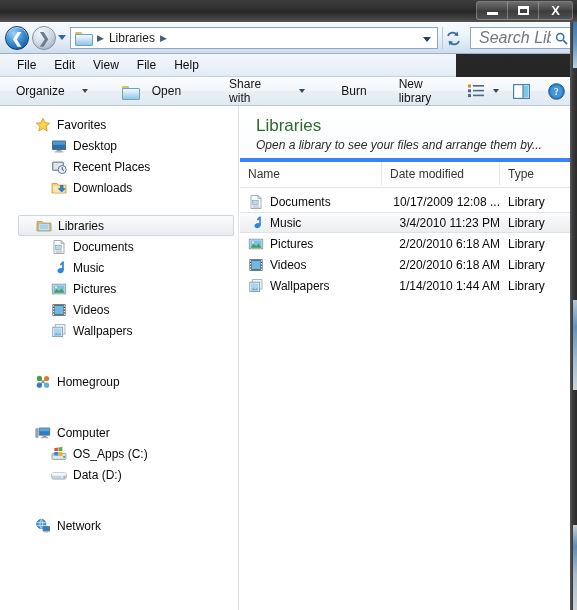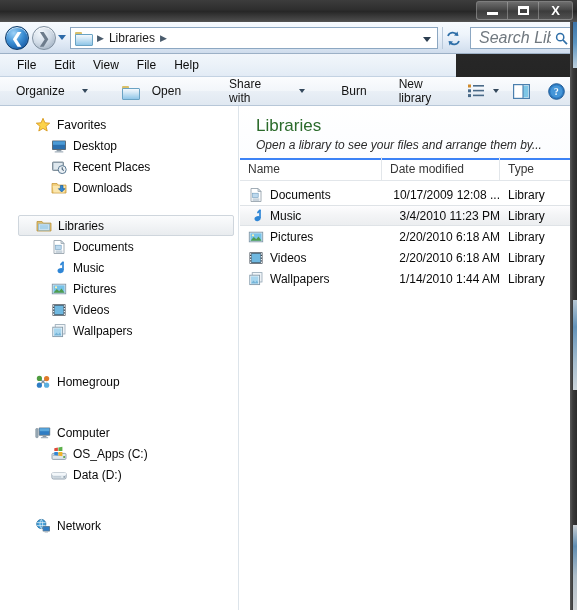--- a/index.html
+++ b/index.html
@@ -236,22 +236,22 @@
     padding:10px 0 6px 16px;
     background: linear-gradient(180deg,#ffffff 0%,#fbfdff 100%);
   }
   #library-title {
     font-size:17px; color:#2b6b2b; font-weight:normal; line-height:20px;
   }
   #library-subtitle {
     font-size:12px; color:#2b2b2b; margin-top:2px;font-style:italic;
   }
   #columns {
-    display:flex; height:23px; align-items:flex-end;
-    border-top:2px solid #3b82f6;
+    display:flex; height:30px; align-items:flex-start;
+    border-top:4px solid #3b82f6;
     border-bottom:1px solid #e2e6ea;
     background:#ffffff;
     font-size:12px; color:#363636;
   }
   .col {
     height:23px; display:flex; align-items:center; padding-left:8px;
     border-right:1px solid #e2e6ea; cursor:default;
   }
   .col-name { width:142px; }
   .col-date { width:118px; }

